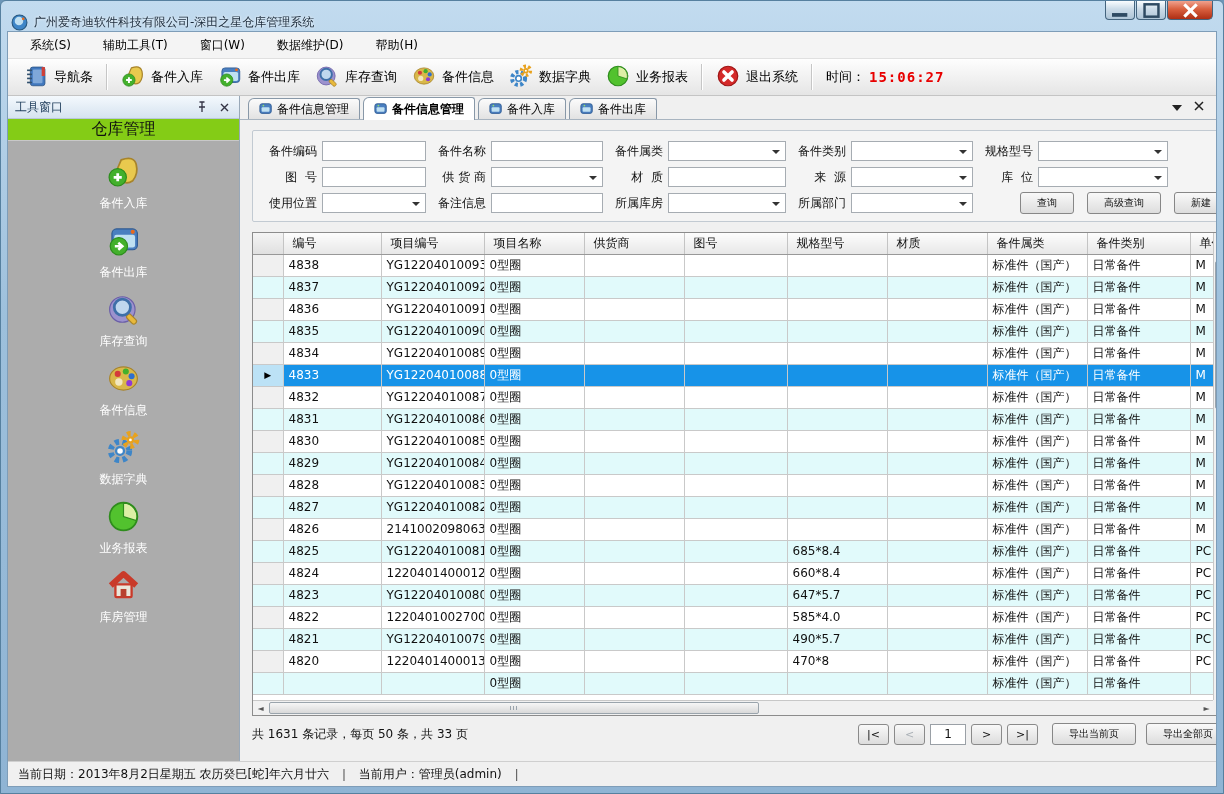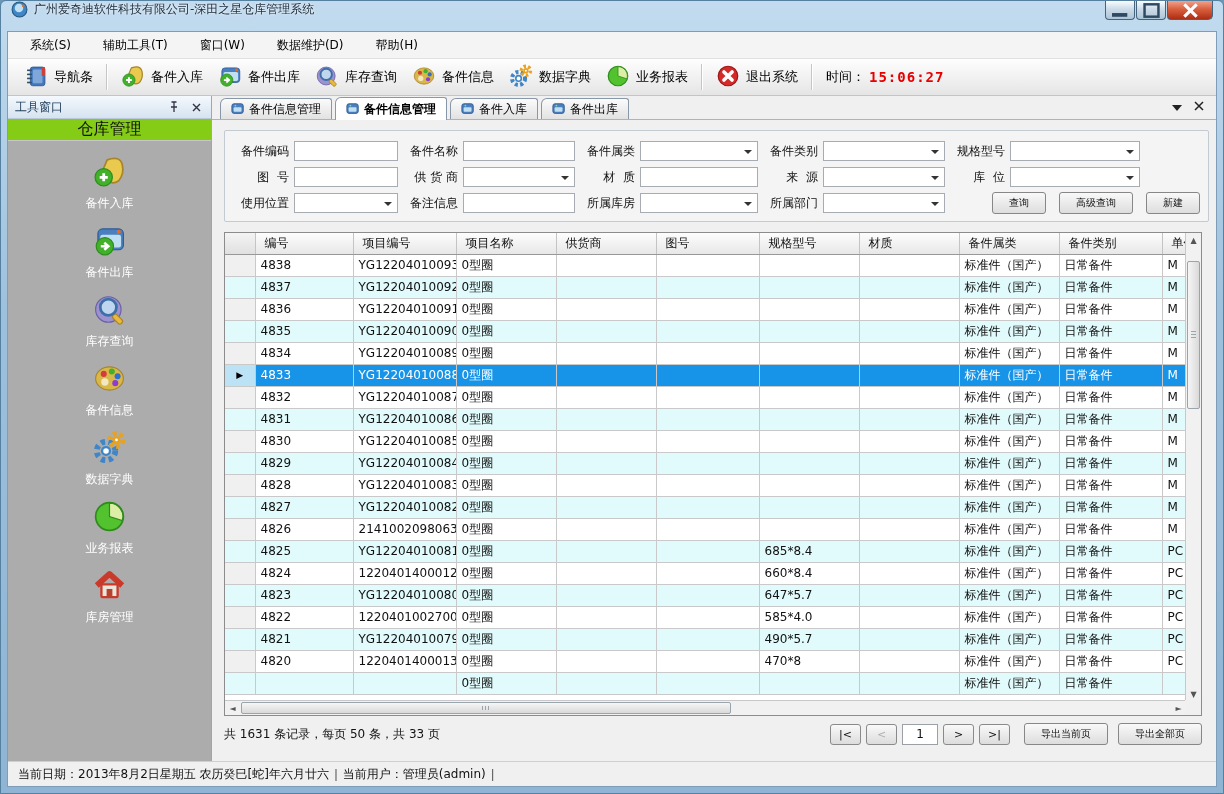--- a/index.html
+++ b/index.html
@@ -1,40 +1,40 @@
 <!DOCTYPE html>
 <html><head>
 <meta charset="utf-8">
 <style>
   * { box-sizing: border-box; margin: 0; padding: 0; }
   html,body { width:1224px; height:794px; font-family:"DejaVu Sans","Liberation Sans",sans-serif; }
   body { position:relative; background:#6C96B8; overflow:hidden; }
 
   .window { position:absolute; inset:0; background:linear-gradient(#C2DBEF,#9DC0DC 40%,#8FB4D4); border:1px solid #56809F; border-radius:6px 6px 0 0; }
-  .titlebar { height:30px; display:flex; align-items:flex-start; padding-left:10px; gap:6px; font-size:12px; color:#1A2A3A; text-shadow:0 0 3px #fff; }
+  .titlebar { height:30px; display:flex; align-items:flex-end; padding-left:10px; gap:6px; font-size:12px; color:#1A2A3A; text-shadow:0 0 3px #fff; }
   .titlebar svg { width:17px; height:17px; }
   .win-controls { position:absolute; top:0; right:10px; display:flex; }
   .wbtn { width:30px; height:19px; border:1px solid #44647E; border-top:none; border-radius:0 0 4px 4px; background:linear-gradient(#FAFDFF,#CBDBE8 45%,#AEC5D7); display:flex; align-items:center; justify-content:center; margin-left:1px; }
   .wbtn.close { width:46px; background:linear-gradient(#F0A28E,#D9603F 45%,#AE2E14); border-radius:0 0 5px 4px; }
 
   .inner { position:absolute; left:6px; right:6px; top:30px; bottom:6px; background:#F0F0F0; border:1px solid #7E9DB8; display:flex; flex-direction:column; overflow:hidden; }
 
   .menubar { height:27px; background:#F4F4F4; border-bottom:1px solid #E0E0E0; display:flex; align-items:center; padding-left:10px; font-size:12px; flex:none; }
   .menu-item { padding:5px 12px; margin-right:8px; cursor:default; }
 
   .toolbar { height:37px; background:linear-gradient(#FEFEFE,#E5E5E5); border-bottom:1px solid #C4C4C4; display:flex; align-items:center; padding:0 8px; font-size:13px; flex:none; }
   .tb-item { display:flex; align-items:center; gap:5px; padding:3px 7px; border-radius:3px; cursor:default; }
   .tb-item svg { width:26px; height:26px; }
   .tb-sep { width:1px; height:26px; background:#C6C6C6; box-shadow:1px 0 0 #FFF; margin:0 6px; }
   .tb-time-label { margin-left:8px; font-size:13px; }
   .tb-time { font-weight:bold; font-size:14px; letter-spacing:1px; margin-left:4px; font-family:"DejaVu Sans Mono","Liberation Mono",monospace; }
 
   .main { flex:1; display:flex; min-height:0; }
 
-  .sidebar { width:204px; flex:none; display:flex; flex-direction:column; border-right:1px solid #98A8B8; }
+  .sidebar { width:232px; flex:none; display:flex; flex-direction:column; border-right:1px solid #98A8B8; }
   .sidebar-header { height:23px; flex:none; background:linear-gradient(#F4F9FD,#D6E3F0); border-bottom:1px solid #B8C8D8; display:flex; align-items:center; padding:0 7px; font-size:12px; color:#1E3C5A; gap:6px; }
   .sidebar-header .sp { flex:1; }
   .mini-btn { width:16px; height:16px; display:flex; align-items:center; justify-content:center; color:#334; font-size:11px; }
   .sidebar-section { height:22px; flex:none; background:#84cc16; border-bottom:1px solid #C8C8C8; display:flex; align-items:center; justify-content:center; font-size:16px; color:#111; }
   .sidebar-body { flex:1; background:#ACACAC; padding-top:12px; display:flex; flex-direction:column; align-items:center; overflow:hidden; }
   .side-item { width:120px; height:69px; display:flex; flex-direction:column; align-items:center; justify-content:flex-start; color:#FFF; font-size:12px; gap:2px; cursor:default; }
   .side-item svg { width:37px; height:37px; }
 
   .content { flex:1; display:flex; flex-direction:column; min-width:0; }
   .tabbar { height:24px; flex:none; background:#F0F0F0; border-bottom:1px solid #A8B4C0; display:flex; align-items:flex-end; padding-left:8px; position:relative; }
@@ -73,21 +73,21 @@
   .h-thumb::after { content:''; position:absolute; top:3px; bottom:3px; left:50%; width:7px; margin-left:-4px; background:repeating-linear-gradient(90deg,#9AA4AC 0 1px,transparent 1px 3px); }
   .sb-corner { position:absolute; right:0; bottom:0; width:16px; height:15px; background:#F0F0F0; }
 
   .pager { height:30px; display:flex; align-items:center; margin-top:3px; font-size:12px; width:978px; color:#111; }
   .pg-sp { flex:1; }
   .pg-btn { width:31px; height:21px; border:1px solid #8A8A8A; border-radius:3px; background:linear-gradient(#F9F9F9,#DCDCDC); display:flex; align-items:center; justify-content:center; font-size:11px; margin-left:5px; cursor:default; }
   .pg-btn.disabled { color:#AAB0B6; }
   .pg-box { width:36px; height:21px; background:#FFF; border:1px solid #9AA0A6; display:flex; align-items:center; justify-content:center; margin-left:5px; }
   .pg-export { margin-left:14px; }
 
-  .statusbar { height:25px; flex:none; border-top:1px solid #CFCFCF; background:#F0F0F0; display:flex; align-items:center; padding:0 10px; font-size:12px; gap:1px; color:#111; }
+  .statusbar { height:25px; flex:none; border-top:1px solid #CFCFCF; background:#F0F0F0; display:flex; align-items:center; padding:0 10px; font-size:12px; gap:9px; color:#111; }
 </style>
 </head>
 <body>
 
 <div class="window">
   <div class="titlebar">
     <svg viewBox="0 0 16 16">
         <circle cx="8" cy="8" r="7" fill="#3E86C8" stroke="#24567E"></circle>
         <circle cx="7.5" cy="6.5" r="4" fill="#BFE0F2"></circle>
         <circle cx="11.5" cy="4.5" r="1.3" fill="#E86A1E"></circle>

